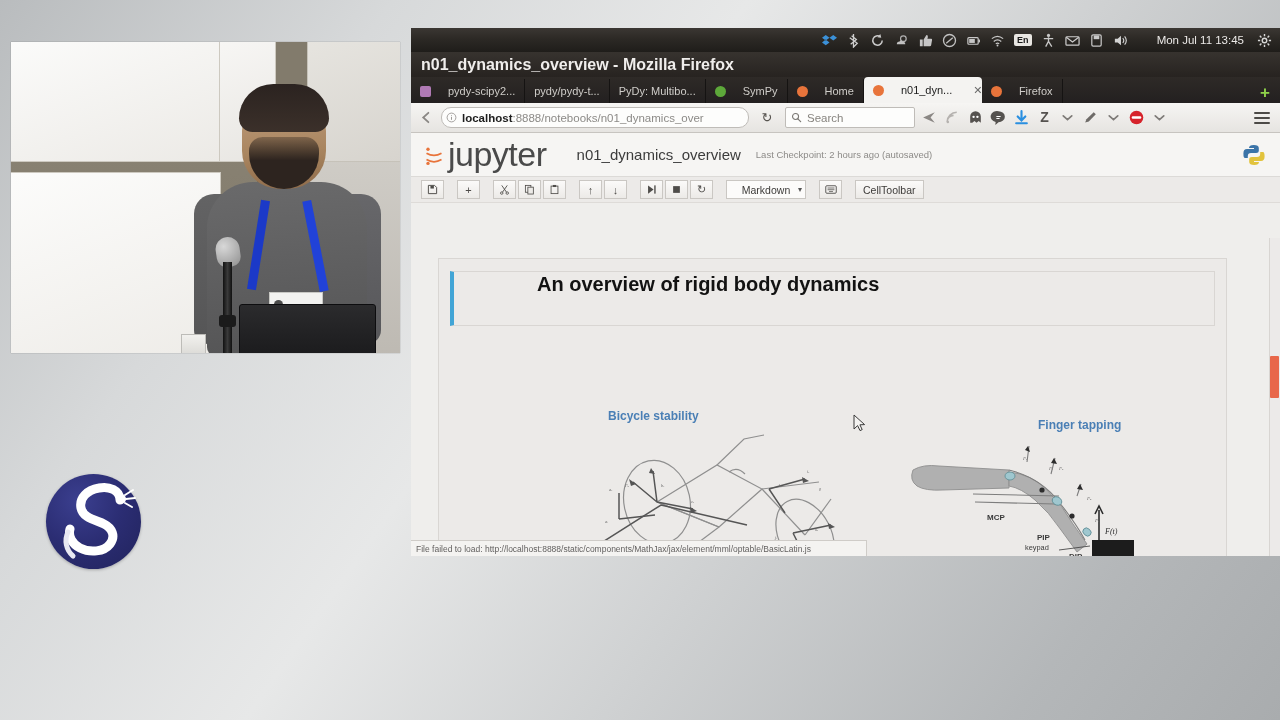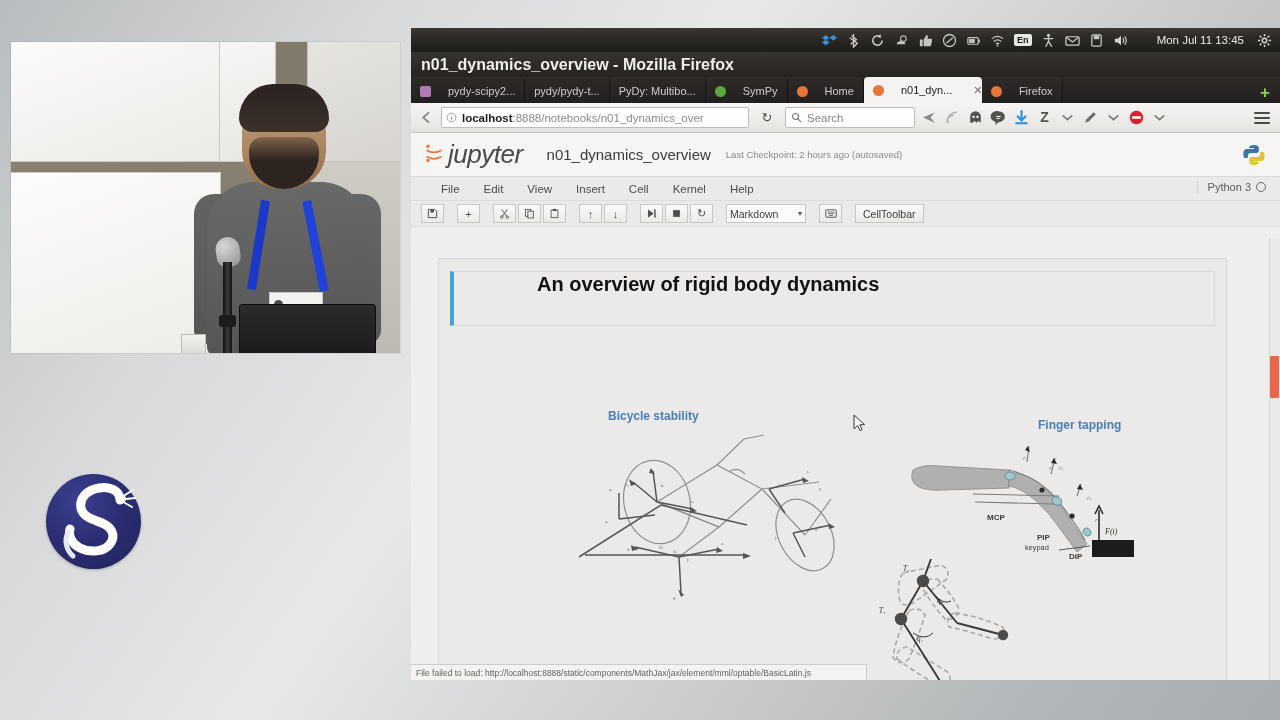--- a/index.html
+++ b/index.html
@@ -79,21 +79,21 @@
   #scipy-logo-wrap { position:absolute; left:46px; top:474px; width:300px; height:95px;
     display:flex; align-items:center; gap:18px; }
   .logo-circle { width:95px; height:95px; border-radius:50%;
     background: radial-gradient(circle at 34% 28%, #3b3f8f 0%, #2b2d73 48%, #21235c 100%);
     position:relative; box-shadow:0 1px 3px rgba(0,0,0,.25); flex:0 0 auto; }
   .logo-circle svg { position:absolute; left:0; top:0; }
   #scipy-text { font-size:31px; font-weight:bold; color:#1d1d1d; letter-spacing:.3px;
     text-shadow:0 1px 1px rgba(255,255,255,.45); white-space:nowrap; }
 
   
-  #firefox-window { position:absolute; left:411px; top:28px; width:869px; height:652px;
+  #firefox-window { position:absolute; left:411px; top:28px; width:869px; height:528px;
     background:#404040; overflow:hidden; }
 
   
   #unity-panel { position:absolute; left:0; top:0; width:869px; height:24px;
     background: linear-gradient(180deg,#3b3733 0%, #2c2925 45%, #1f1d1a 100%);
     display:flex; align-items:center; }
   #unity-panel .tray { margin-left:auto; display:flex; align-items:center; gap:9px;
     padding-right:8px; }
   .tray-ico { width:15px; height:15px; opacity:.92; display:block; }
   #tray-clock { color:#eceae8; font-size:11.5px; margin:0 4px 0 20px; white-space:nowrap; }
@@ -117,64 +117,64 @@
   #ff-newtab { color:#8fd24a; font-size:17px; font-weight:bold; margin-left:auto;
     padding:0 10px 2px 0; line-height:1; }
 
   
   #ff-navbar { position:absolute; left:0; top:75px; width:869px; height:30px;
     background: linear-gradient(180deg,#f6f5f3,#e6e4e1); border-bottom:1px solid #c7c4c0;
     display:flex; align-items:center; padding:0 6px; gap:6px; }
   .nav-btn { width:18px; height:18px; display:flex; align-items:center; justify-content:center;
     color:#76736f; flex:0 0 auto; }
   #urlbar { flex:0 0 auto; width:308px; height:21px; background:#fdfdfc;
-    border:1px solid #bfbcb8; border-radius:1px; display:flex; align-items:center;
+    border:1px solid #bfbcb8; border-radius:10px; display:flex; align-items:center;
     padding:0 4px; gap:5px; font-size:11.5px; overflow:hidden; }
   #urlbar-text { white-space:nowrap; color:#8c8a87; }
   #urlbar-text b { color:#1d1d1d; font-weight:bold; }
   #reload-btn { width:24px; height:21px; display:flex; align-items:center;
     justify-content:center; color:#56534f; font-size:13px; flex:0 0 auto; }
   #searchbar { flex:0 0 auto; width:130px; height:21px; background:#fdfdfc;
     border:1px solid #bfbcb8; border-radius:2px; display:flex; align-items:center;
     padding:0 5px; gap:5px; font-size:11.5px; color:#87847f; }
   .nav-ico { width:17px; height:17px; flex:0 0 auto; display:block; }
   #ff-menu-btn { margin-left:auto; width:20px; display:flex; flex-direction:column;
     gap:3px; padding-right:4px; }
   #ff-menu-btn i { display:block; height:2px; background:#4c4a47; border-radius:1px; }
 
   
   #jp-page { position:absolute; left:0; top:105px; width:869px; height:547px;
     background:#efeeec; overflow:hidden; }
   #jp-header { height:44px; background:#f6f5f3; border-bottom:1px solid #dcdad7;
     display:flex; align-items:center; padding:0 14px; gap:10px; }
   #jp-logo { display:flex; align-items:baseline; gap:5px; }
   #jp-logo-mark { width:18px; height:20px; position:relative; display:block; }
-  #jp-logo-text { font-size:26px; color:#4a4a4a; letter-spacing:-.5px;font-style:italic; }
-  #jp-nbname { font-size:15px; color:#3c3c3c; margin-left:14px; white-space:nowrap; }
+  #jp-logo-text { font-size:34px; color:#4a4a4a; letter-spacing:-.5px; }
+  #jp-nbname { font-size:15px; color:#3c3c3c; margin-left:20px; white-space:nowrap; }
   #jp-checkpoint { font-size:9.5px; color:#8d8b88; margin-left:5px; white-space:nowrap; }
   #jp-pylogo { margin-left:auto; width:24px; height:24px; display:block; }
 
   #jp-menubar { height:24px; background:#eceae8; border-bottom:1px solid #dfdcd9;
     display:flex; align-items:center; padding:0 30px; gap:24px; position:relative; }
   .jp-menu { font-size:11.5px; color:#4d4b49; white-space:nowrap; }
   #jp-kernel-ind { position:absolute; right:14px; top:4px; display:flex;
     align-items:center; gap:5px; border-left:1px solid #d2cfcc; padding-left:10px; }
   #jp-kernel-name { font-size:11px; color:#5c5a57; }
   #jp-kernel-circle { width:10px; height:10px; border-radius:50%;
     border:1.6px solid #6b6966; display:block; }
 
   #jp-toolbar { height:26px; background:#eceae8; border-bottom:1px solid #dedbd8;
     display:flex; align-items:center; padding:0 10px; gap:2px; }
   .tb-btn { width:23px; height:19px; background:linear-gradient(180deg,#fbfaf9,#eceae7);
     border:1px solid #cac7c3; display:flex; align-items:center; justify-content:center;
     color:#4e4c49; font-size:11px; }
   .tb-gap { width:9px; }
   #tb-celltype { width:80px; height:19px; background:#fcfbfa; border:1px solid #cac7c3;
     font-size:10.5px; color:#3d3b39; display:flex; align-items:center;
-    padding:0 3px; position:relative; }
+    padding:0 3px; position:relative;justify-content:center; }
   #tb-celltype .caret { position:absolute; right:3px; font-size:8px; color:#555; }
   #tb-celltoolbar { height:19px; background:linear-gradient(180deg,#fbfaf9,#eceae7);
     border:1px solid #cac7c3; font-size:10.5px; color:#3d3b39; padding:0 7px;
     display:flex; align-items:center; }
 
   
   #jp-body { position:absolute; left:0; top:99px; width:869px; height:448px;
     background:#efeeec; overflow:hidden; }
   #jp-paper { position:absolute; left:27px; top:26px; width:789px; height:430px;
     background:#eceae8; border:1px solid #d9d6d3; }
@@ -419,33 +419,20 @@
         <span id="jp-logo-text">jupyter</span>
       </div>
       <span id="jp-nbname">n01_dynamics_overview</span>
       <span id="jp-checkpoint">Last Checkpoint: 2 hours ago (autosaved)</span>
       <svg id="jp-pylogo" viewBox="0 0 24 24">
         <path d="M11.8 2 q5 0 5 3 L16.8 8 q0 2-2.6 2 L9 10 q-3.2 0-3.2 3.2 L5.8 15 L3 15 q-1.6 0-1.6-4.6 Q1.4 6 5 6 L12 6 L12 5 L7 5 q0-3 4.8-3 z" fill="#3b74a8"></path>
         <path d="M12.2 22 q-5 0-5-3 L7.2 16 q0-2 2.6-2 L15 14 q3.2 0 3.2-3.2 L18.2 9 L21 9 q1.6 0 1.6 4.6 Q22.6 18 19 18 L12 18 L12 19 L17 19 q0 3-4.8 3 z" fill="#e2c33c"></path>
       </svg>
     </div>
 
-    <div id="jp-menubar">
-      <span class="jp-menu">File</span>
-      <span class="jp-menu">Edit</span>
-      <span class="jp-menu">View</span>
-      <span class="jp-menu">Insert</span>
-      <span class="jp-menu">Cell</span>
-      <span class="jp-menu">Kernel</span>
-      <span class="jp-menu">Help</span>
-      <div id="jp-kernel-ind">
-        <span id="jp-kernel-name">Python 3</span>
-        <span id="jp-kernel-circle"></span>
-      </div>
-    </div>
 
     <div id="jp-toolbar">
       <span class="tb-btn">
         <svg width="11" height="11" viewBox="0 0 16 16">
             <path d="M2 2 L11 2 L14 5 L14 14 L2 14 Z" fill="none" stroke="#4e4c49" stroke-width="1.4"></path>
             <rect x="5" y="2.6" width="5" height="4" fill="#4e4c49"></rect>
           </svg>
       </span>
       <span class="tb-gap"></span>
       <span class="tb-btn">+</span>

